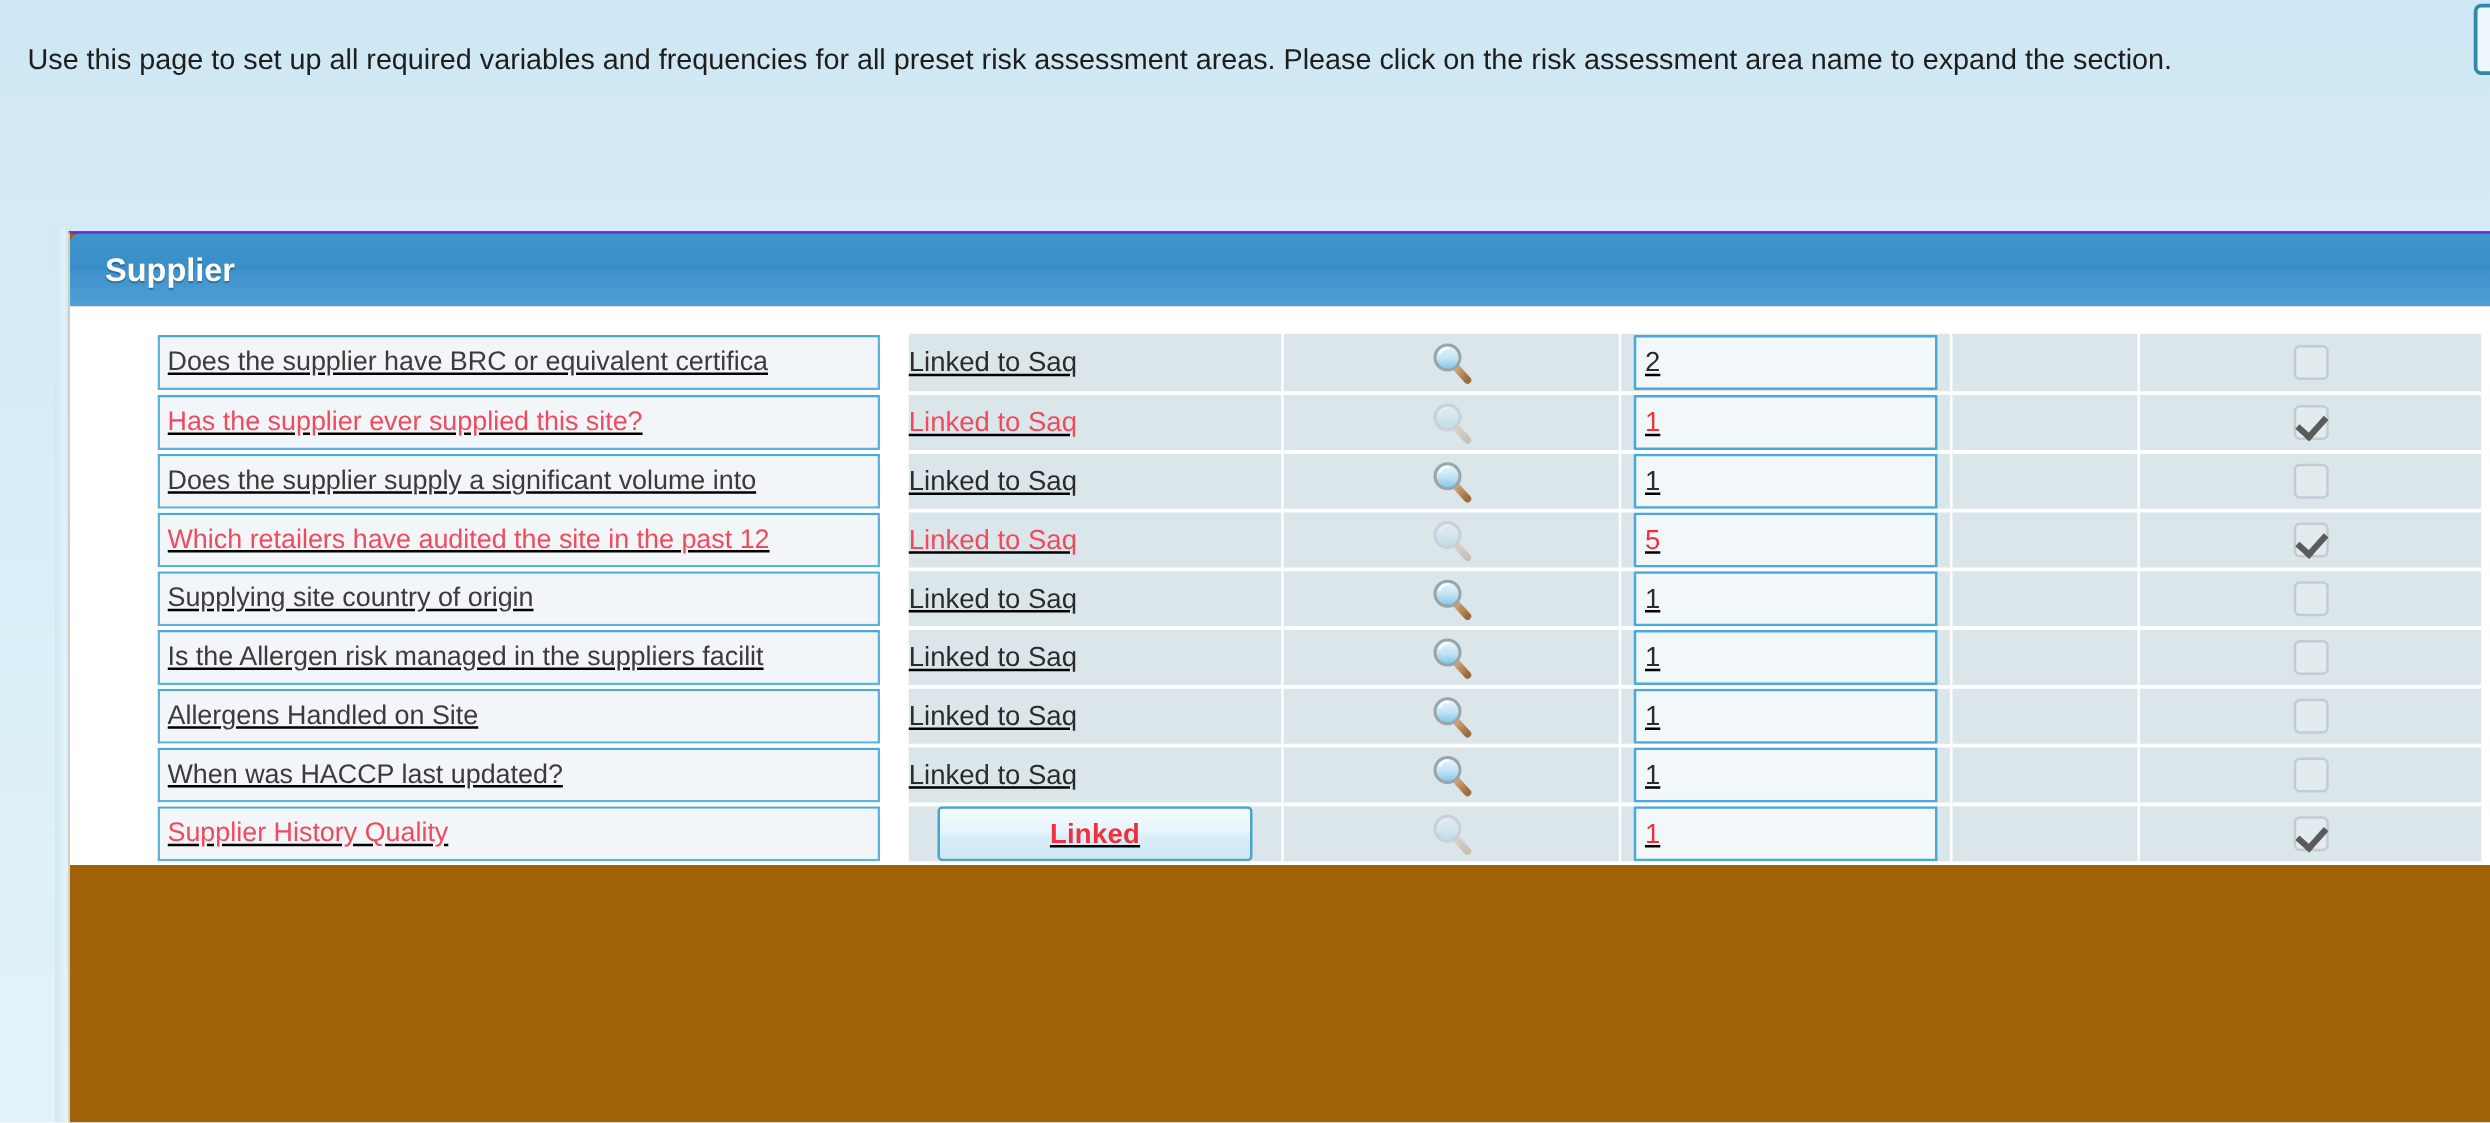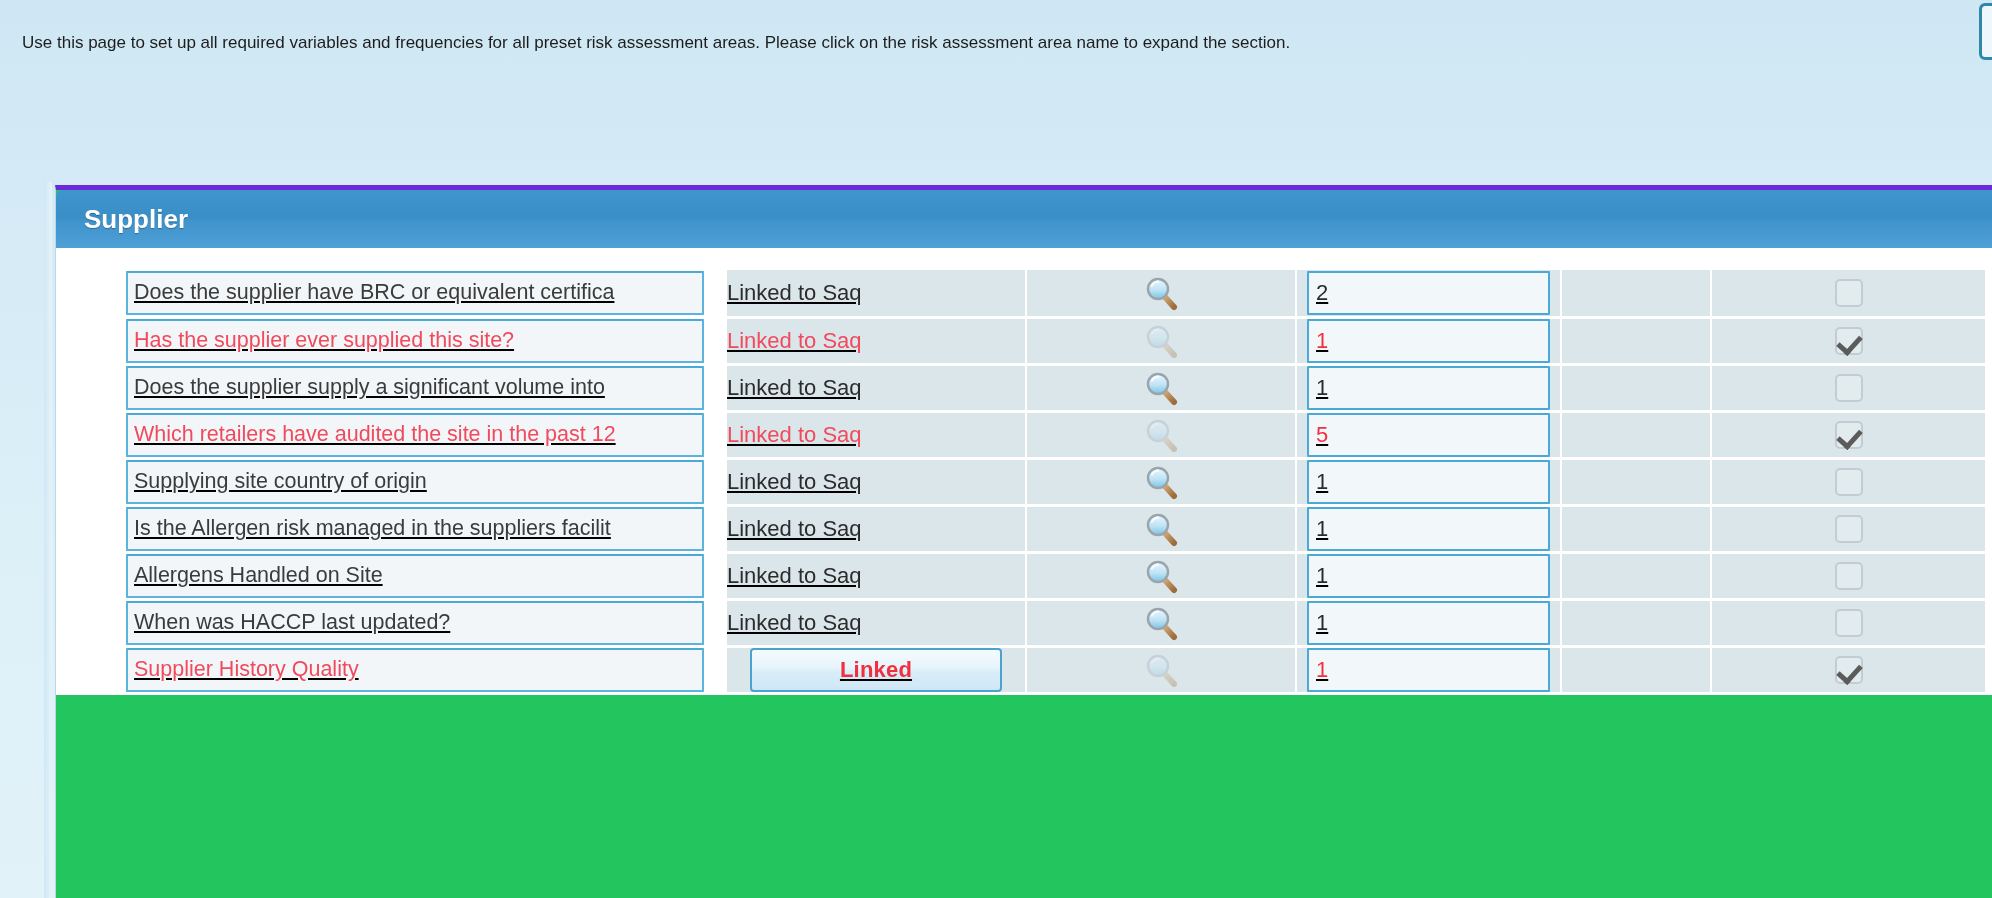--- a/index.html
+++ b/index.html
@@ -33,21 +33,21 @@
     text-shadow: 0 1px 0 rgba(255,255,255,0.55);
   }
   .info-icon {
     width: 34px; height: 34px;
     flex: 0 0 34px;
     display: block;
   }
 
   .page-desc {
     margin-top: 24px;
-    font-size: 17px;
+    font-size: 23px;
     color: #1d1d1d;
     line-height: 1.33;
     max-width: 1880px;
   }
 
   
   .edge-box {
     position: absolute;
     top: 3px;
     left: 1979px;
@@ -58,23 +58,23 @@
     border-radius: 6px;
   }
 
   
   .panel {
     position: absolute;
     left: 55px;
     top: 185px;
     right: 0;
     bottom: 0;
-    background: #22c55e;
+    background: #a16207;
     border-left: 1px solid #b9d9e8;
-    border-top: 5px solid #6d28d9;
+    border-top: 2px solid #6d28d9;
   }
   .panel-left-rail {
     position: absolute;
     left: 44px;
     top: 182px;
     width: 8px;
     bottom: 0;
     background: linear-gradient(to right, #cfe7f4, #e6f4fa);
   }
   .panel-header {

